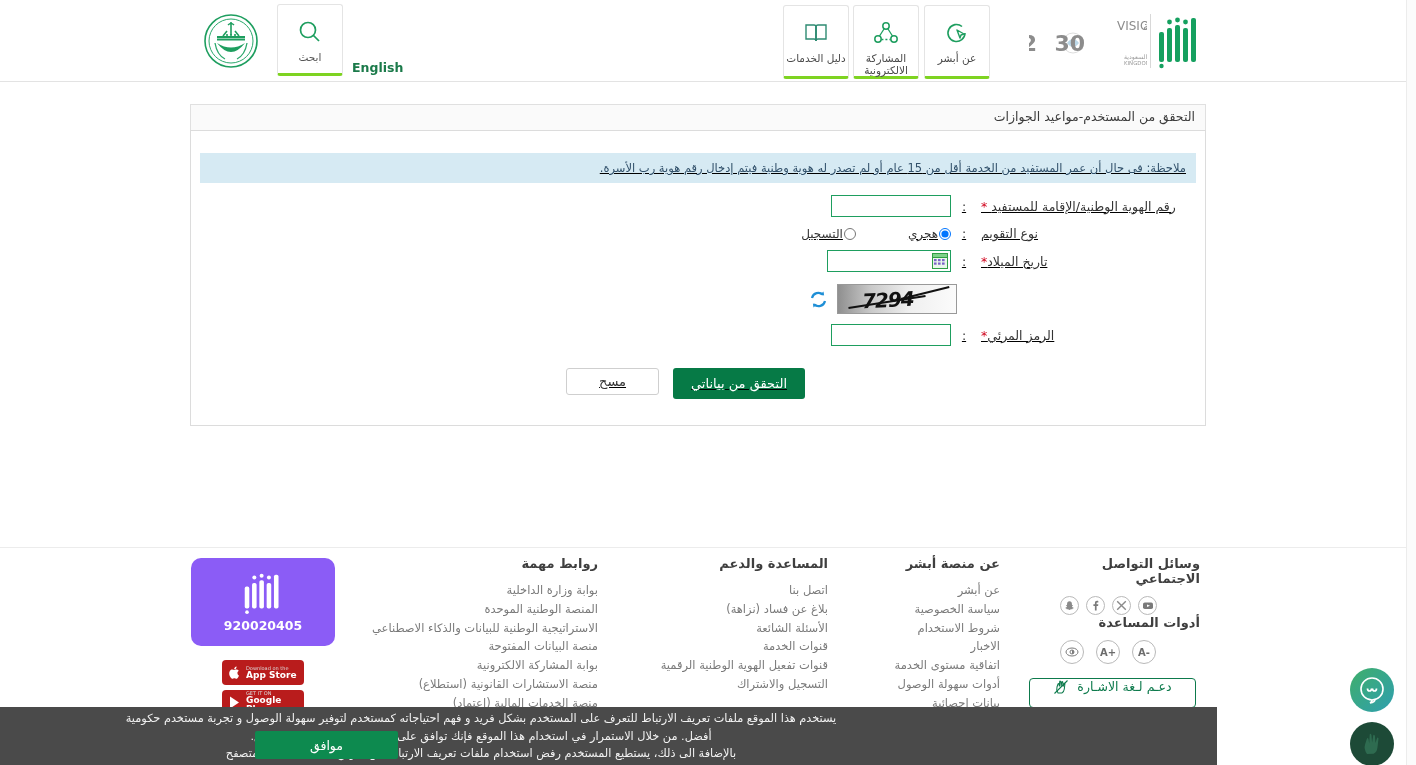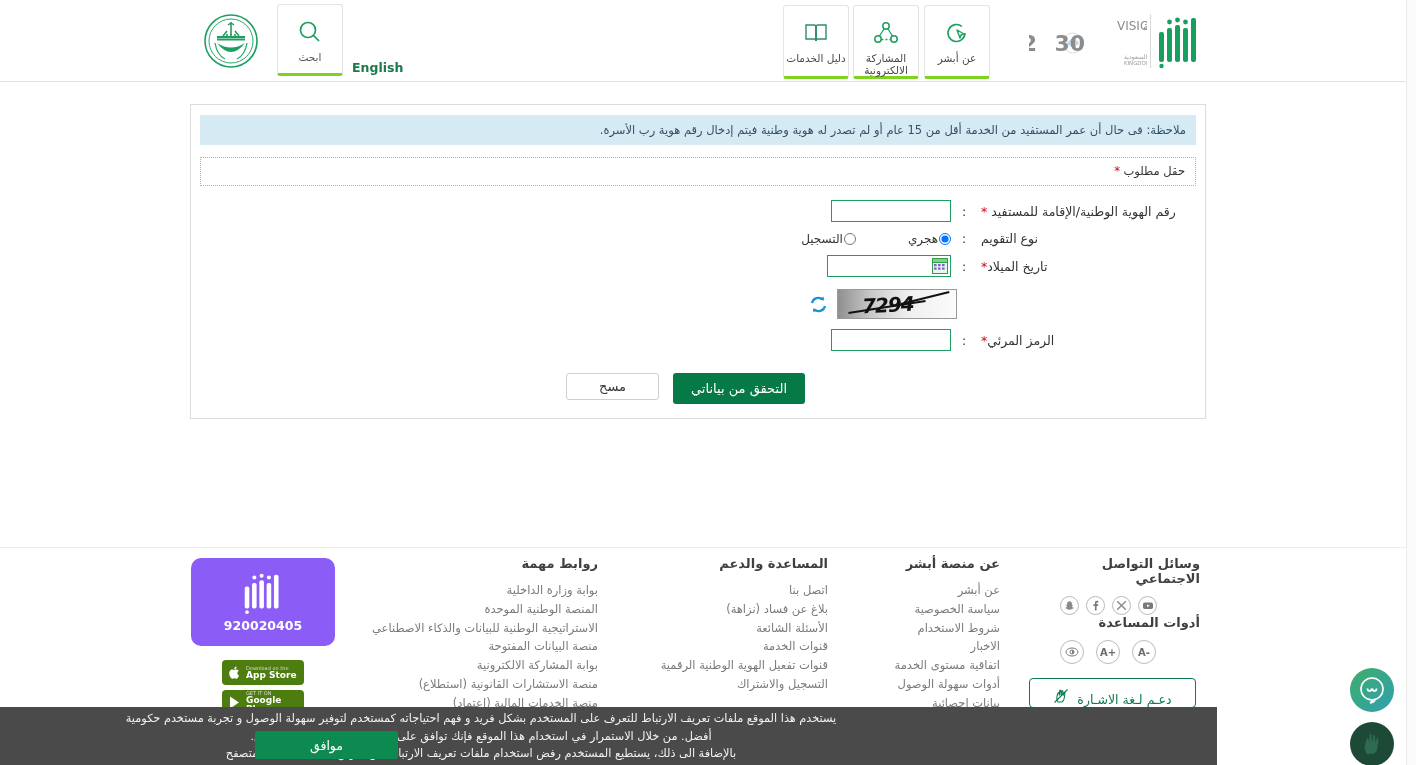--- a/index.html
+++ b/index.html
@@ -85,23 +85,24 @@
     border: 1px solid #e0e0e0;
     border-bottom: none;
     text-align: right;
     padding: 4px 10px 0 0;
     font-size: 12.5px;
     color: #3c3c3c;
   }
   .form-panel {
     border: 1px solid #dcdcdc;
     background: #fff;
-    padding: 10px 8px 14px 8px;
+    padding: 22px 8px 14px 8px;
     min-height: 296px;
     position: relative;
+    text-decoration: underline;
   }
   .note-banner {
     background: #d6eaf3;
     color: #31506a;
     font-size: 11.5px;
     text-align: right;
     padding: 8px 10px;
     margin: 0 1px 12px 1px;
   }
   .required-note {
@@ -223,21 +224,21 @@
     width: 144px; height: 88px;
     background: #8b5cf6; border-radius: 10px;
     display: flex; flex-direction: column;
     align-items: center; justify-content: center;
   }
   .absher-card .phone {
     color: #fff; font-size: 12.5px; font-weight: bold; margin-top: 4px;
   }
   .store-badges { position: absolute; left: 222px; top: 112px; }
   .store-badge {
-    width: 82px; height: 25px; background: #4d7c0f;
+    width: 82px; height: 25px; background: #b91c1c;
     border-radius: 4px; margin-bottom: 5px;
     display: flex; align-items: center; padding: 0 5px;
     cursor: pointer; direction: ltr;
   }
   .store-badge .sb-ico { width: 15px; height: 15px; margin-right: 4px; flex:none; }
   .store-badge .sb-txt { line-height: 1; }
   .store-badge .sb-small { font-size: 5px; color: #ddd; display:block; }
   .store-badge .sb-big { font-size: 9px; color: #fff; font-weight: bold; display:block; }
 
   .fcol { position: absolute; text-align: right; }
@@ -268,21 +269,21 @@
     width: 24px; height: 24px; border-radius: 50%;
     border: 1px solid #b9b9b9; background: #fff;
     display: flex; align-items: center; justify-content: center;
     font-size: 10px; color: #6c6c6c; cursor: pointer; font-weight: bold;
   }
   .sign-btn {
     position: absolute; left: 1029px; top: 130px;
     width: 167px; height: 30px;
     border: 1px solid #0d7a4c; border-radius: 4px;
     background: #fff; color: #0d7a4c;
-    display: flex; align-items: flex-end; justify-content: center;
+    display: flex; align-items: flex-start; justify-content: center;
     gap: 8px; font-size: 12.5px; cursor: pointer; letter-spacing: 0.5px;
   }
 
   
   .cookie-banner {
     position: absolute; left: 0; bottom: 0;
     width: 1217px; height: 58px;
     background: #4a4a4a;
     z-index: 30;
   }
@@ -421,29 +422,26 @@
           <circle cx="6.5" cy="54" r="2.2"></circle>
         </g>
       </svg>
     </div>
   </div>
 </div>
 
 <div class="page-body">
   <div class="form-shell">
 
+    <div class="form-title-bar">التحقق من المستخدم-مواعيد الجوازات</div>
 
     <div class="form-panel">
 
       <div class="note-banner">ملاحظة: فى حال أن عمر المستفيد من الخدمة أقل من 15 عام أو لم تصدر له هوية وطنية فيتم إدخال رقم هوية رب الأسرة.</div>
 
-      <div class="required-note">
-        <span>حقل مطلوب</span>
-        <span class="star"> *</span>
-      </div>
 
       <div class="f-row">
         <div class="f-label">
           <span>رقم الهوية الوطنية/الإقامة للمستفيد</span><span class="req"> *</span>
         </div>
         <div class="f-colon">:</div>
         <div class="f-control">
           <input class="txt-input" type="text" value="" style="">
         </div>
       </div>

